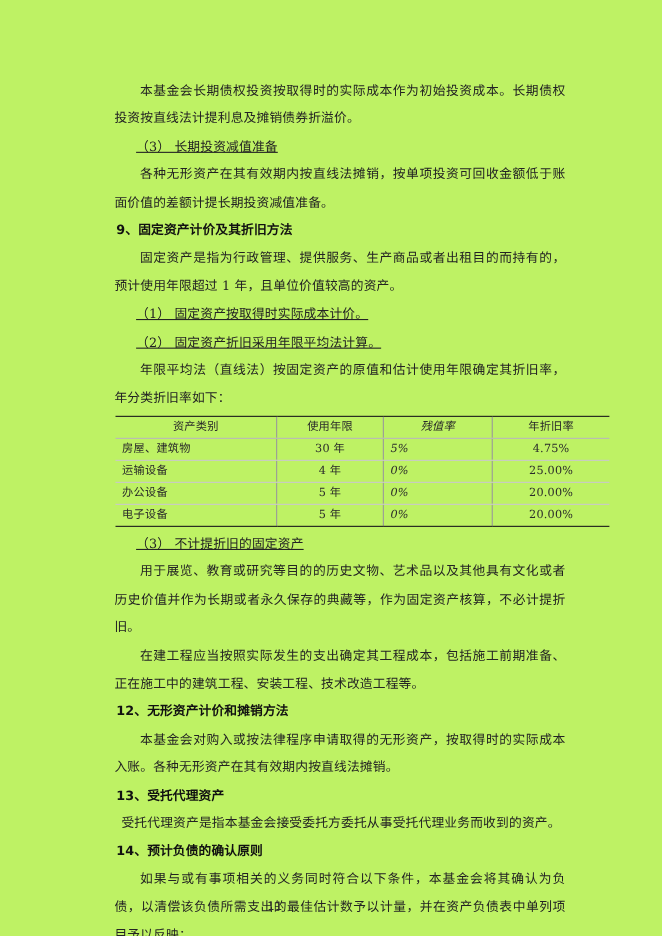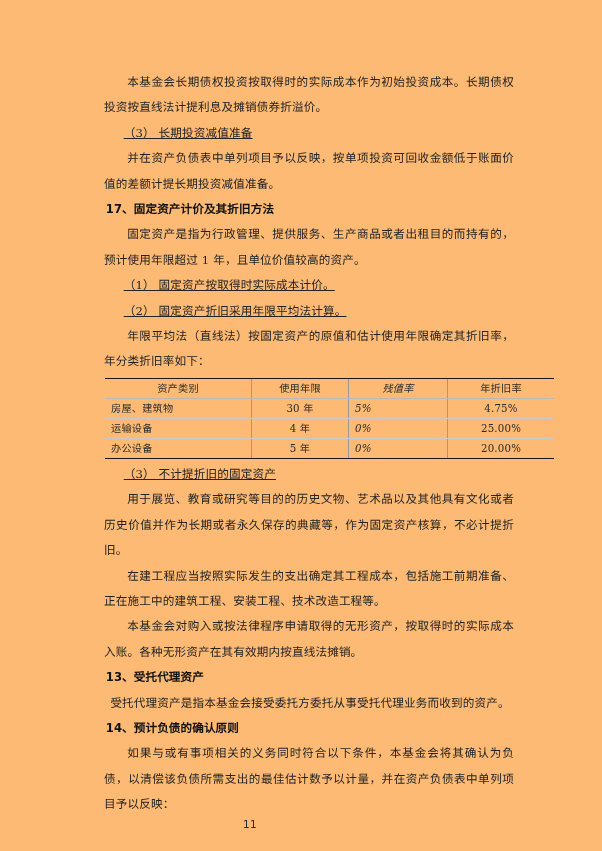--- a/index.html
+++ b/index.html
@@ -16,21 +16,21 @@
     -webkit-font-smoothing: antialiased;
     overflow: hidden;
     position: relative;
   }
   .page {
     position: absolute;
     left: 0;
     top: 0;
     width: 602px;
     height: 851px;
-    background: #fdba74;
+    background: #bef264;
     box-sizing: border-box;
   }
   .content {
     position: absolute;
     left: 104px;
     top: 70px;
     width: 410px;
   }
 
   
@@ -124,23 +124,23 @@
 </head>
 <body>
 
 <div class="page">
   <div class="content">
 
     <p class="indent">本基金会长期债权投资按取得时的实际成本作为初始投资成本。长期债权投资按直线法计提利息及摊销债券折溢价。</p>
 
     <p class="sub-item">（3） 长期投资减值准备</p>
 
-    <p class="indent">并在资产负债表中单列项目予以反映，按单项投资可回收金额低于账面价值的差额计提长期投资减值准备。</p>
-
-    <h3 class="heading">17、固定资产计价及其折旧方法</h3>
+    <p class="indent">各种无形资产在其有效期内按直线法摊销，按单项投资可回收金额低于账面价值的差额计提长期投资减值准备。</p>
+
+    <h3 class="heading">9、固定资产计价及其折旧方法</h3>
 
     <p class="indent">固定资产是指为行政管理、提供服务、生产商品或者出租目的而持有的，预计使用年限超过 1 年，且单位价值较高的资产。</p>
 
     <p class="sub-item">（1） 固定资产按取得时实际成本计价。</p>
 
     <p class="sub-item">（2） 固定资产折旧采用年限平均法计算。</p>
 
     <p class="indent">年限平均法（直线法）按固定资产的原值和估计使用年限确定其折旧率，年分类折旧率如下：</p>
 
     <div class="table-wrap">
@@ -165,31 +165,38 @@
             <td class="col-life vsep-life">4 年</td>
             <td class="col-resid vsep-resid">0%</td>
             <td class="col-rate vsep-rate">25.00%</td>
           </tr>
           <tr>
             <td class="col-cat">办公设备</td>
             <td class="col-life vsep-life">5 年</td>
             <td class="col-resid vsep-resid">0%</td>
             <td class="col-rate vsep-rate">20.00%</td>
           </tr>
+          <tr>
+            <td class="col-cat">电子设备</td>
+            <td class="col-life vsep-life">5 年</td>
+            <td class="col-resid vsep-resid">0%</td>
+            <td class="col-rate vsep-rate">20.00%</td>
+          </tr>
         </tbody>
       </table>
     </div>
 
     <p class="sub-item">（3） 不计提折旧的固定资产</p>
 
     <p class="indent">用于展览、教育或研究等目的的历史文物、艺术品以及其他具有文化或者历史价值并作为长期或者永久保存的典藏等，作为固定资产核算，不必计提折旧。</p>
 
 
     <p class="indent">在建工程应当按照实际发生的支出确定其工程成本，包括施工前期准备、正在施工中的建筑工程、安装工程、技术改造工程等。</p>
 
+    <h3 class="heading">12、无形资产计价和摊销方法</h3>
 
     <p class="indent">本基金会对购入或按法律程序申请取得的无形资产，按取得时的实际成本入账。各种无形资产在其有效期内按直线法摊销。</p>
 
     <h3 class="heading">13、受托代理资产</h3>
 
     <p class="noindent">受托代理资产是指本基金会接受委托方委托从事受托代理业务而收到的资产。</p>
 
     <h3 class="heading">14、预计负债的确认原则</h3>
 
     <p class="indent">如果与或有事项相关的义务同时符合以下条件，本基金会将其确认为负债，以清偿该负债所需支出的最佳估计数予以计量，并在资产负债表中单列项目予以反映：</p>

